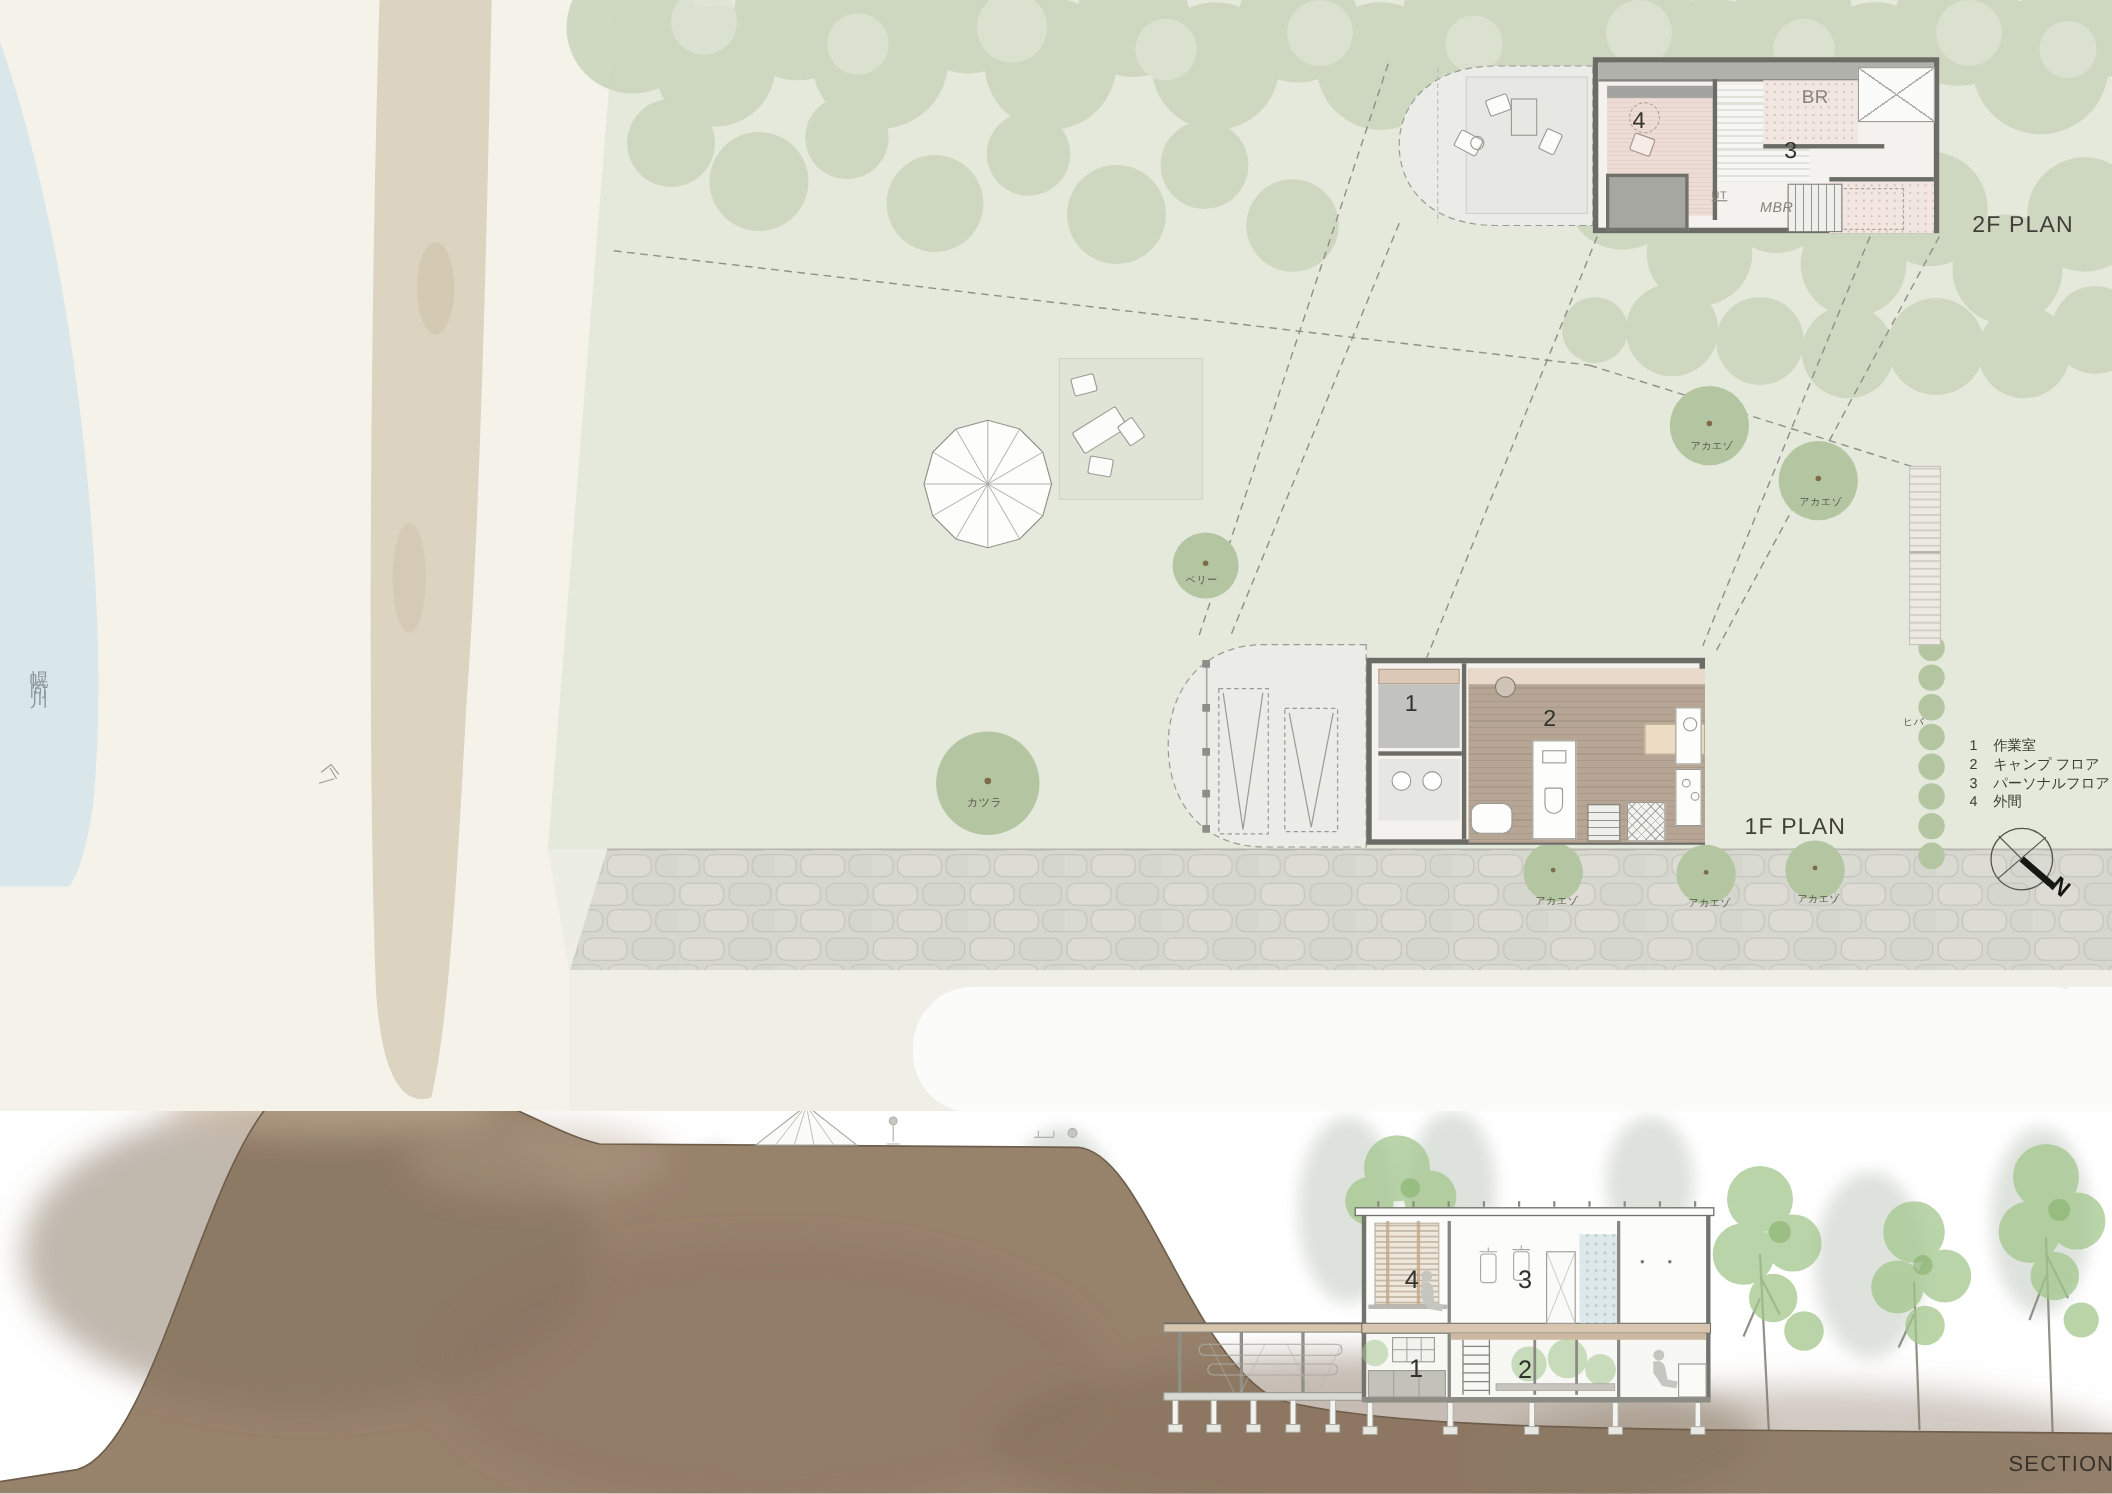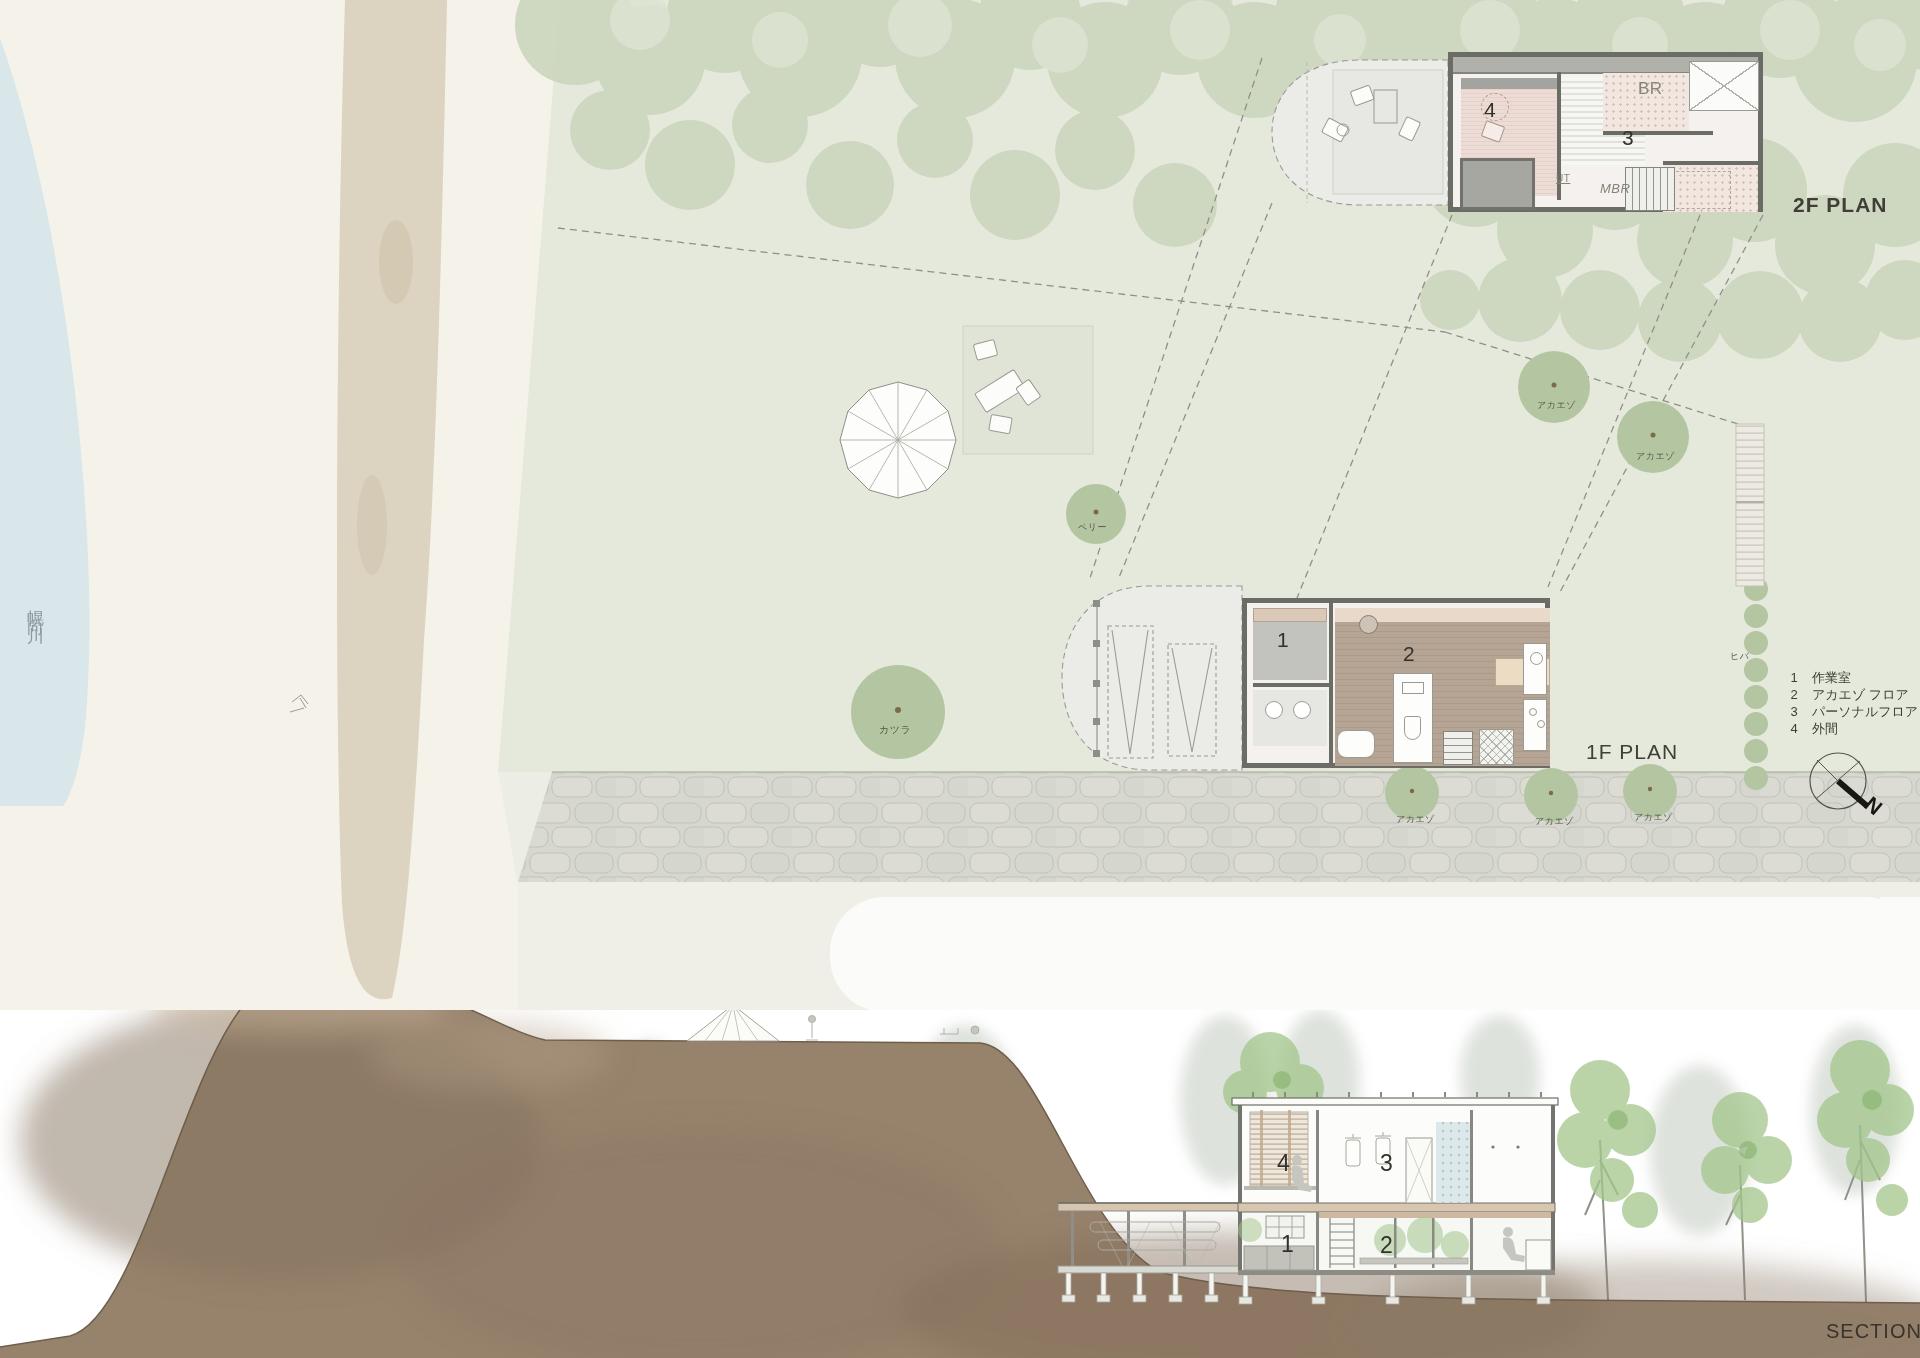--- a/index.html
+++ b/index.html
@@ -264,21 +264,21 @@
   <div class="abs" style="left:218px;top:114px;width:58px;height:36px;border:1px dashed #b0a59d;"></div>
   <div class="abs stairs" style="left:172px;top:110px;width:50px;height:44px;"></div>
   <div class="greybox" style="left:7px;top:101px;width:75px;height:52px;"></div>
 </div>
 
 <div class="abs num" style="left:1484px;top:98px;">4</div>
 <div class="abs num" style="left:1622px;top:126px;">3</div>
 <div class="abs rlabel" style="left:1638px;top:79px;">BR</div>
 <div class="abs rlabel" style="left:1556px;top:173px;font-size:10px;text-decoration:underline;">UT</div>
 <div class="abs rlabel" style="left:1600px;top:181px;font-size:13px;font-style:italic;">MBR</div>
-<div class="abs planlabel" style="left:1793px;top:193px;font-weight:bold;">2F PLAN</div>
+<div class="abs planlabel" style="left:1793px;top:193px;">2F PLAN</div>
 
 <div class="bldg" style="left:1242px;top:598px;width:308px;height:170px;">
   <div class="abs" style="left:6px;top:5px;width:74px;height:14px;background:#dcc8b6;border:1px solid #b3a191;box-sizing:border-box;"></div>
   <div class="abs" style="left:6px;top:19px;width:74px;height:58px;background:#c2c2be;"></div>
   <div class="abs" style="left:6px;top:87px;width:74px;height:56px;background:#e6e6e3;"></div>
   <div class="abs" style="left:18px;top:98px;width:16px;height:16px;border:1.5px solid #9a9a94;border-radius:50%;background:#fff;"></div>
   <div class="abs" style="left:46px;top:98px;width:16px;height:16px;border:1.5px solid #9a9a94;border-radius:50%;background:#fff;"></div>
   <div class="wall" style="left:82px;top:0;width:4px;height:160px;"></div>
   <div class="wall" style="left:6px;top:80px;width:76px;height:4px;"></div>
   <div class="abs wood" style="left:88px;top:5px;width:215px;height:158px;"></div>
@@ -314,21 +314,21 @@
 <div class="abs tlabel" style="left:1634px;top:811px;">アカエゾ</div>
 <div class="abs tlabel" style="left:1730px;top:650px;">ヒバ</div>
 
 <div class="abs legend" style="left:1788px;top:670px;">
   <div class="row">
         <span class="n">1</span>
         <span>作業室</span>
       </div>
   <div class="row">
         <span class="n">2</span>
-        <span>アカエゾ フロア</span>
+        <span>キャンプ フロア</span>
       </div>
   <div class="row">
         <span class="n">3</span>
         <span>パーソナルフロア</span>
       </div>
   <div class="row">
         <span class="n">4</span>
         <span>外間</span>
       </div>
 </div>

